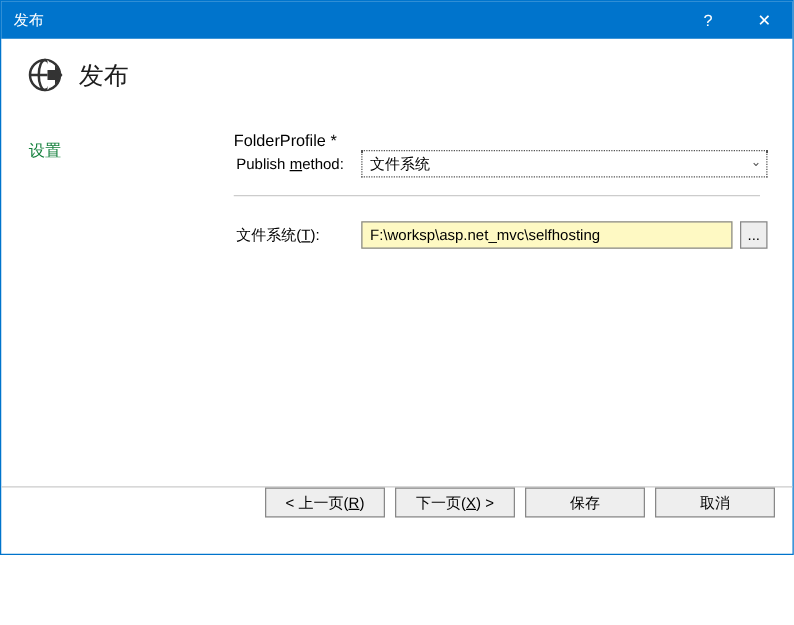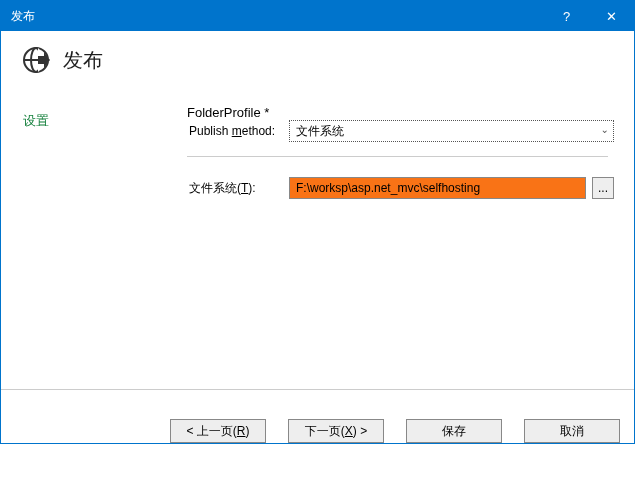--- a/index.html
+++ b/index.html
@@ -63,35 +63,35 @@
     border: 1px dotted #555; background: #fff;
     padding: 0 18px 0 6px; position: relative;
     display: flex; align-items: center;
   }
   .select .chev {
     position: absolute; right: 4px; top: 3px; font-size: 10px; color: #555;
   }
   .input {
     width: 100%; height: 22px; font-size: 12px;
     border: 1px solid #888; padding: 0 6px;
-    display: flex; align-items: center; background: #f97316;
+    display: flex; align-items: center; background: #fef9c3;
   }
   .browse-btn {
     width: 24px; height: 22px; margin-left: 6px;
     border: 1px solid #888; background: #eee;
     display: flex; align-items: center; justify-content: center;
     font-size: 12px; cursor: pointer;
   }
   .content-divider {
     border: none; border-top: 1px solid #ccc; margin: 4px 6px 20px 6px;
   }
   .footer {
     height: 54px; border-top: 1px solid #ccc;
-    display: flex; align-items: flex-end; justify-content: flex-end;
-    padding: 0 14px; gap: 22px;
+    display: flex; align-items: flex-start; justify-content: flex-end;
+    padding: 0 14px; gap: 8px;
   }
   .footer button {
     min-width: 96px; height: 24px; font-size: 12px;
     border: 1px solid #888; background: #eee; cursor: pointer;
     padding: 0 10px;
   }
   .underline-key { text-decoration: underline; }
 </style>
 </head>
 <body>

